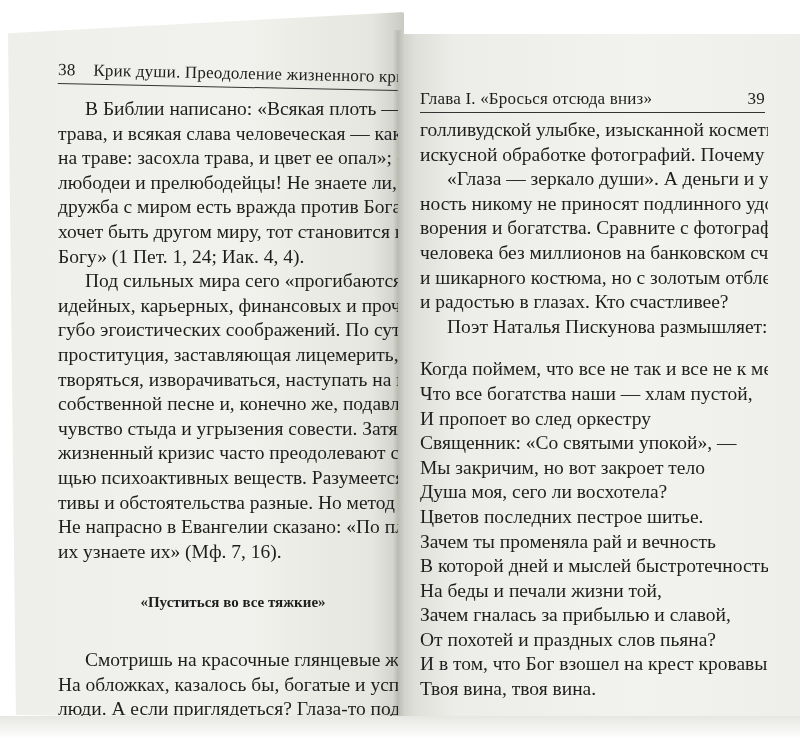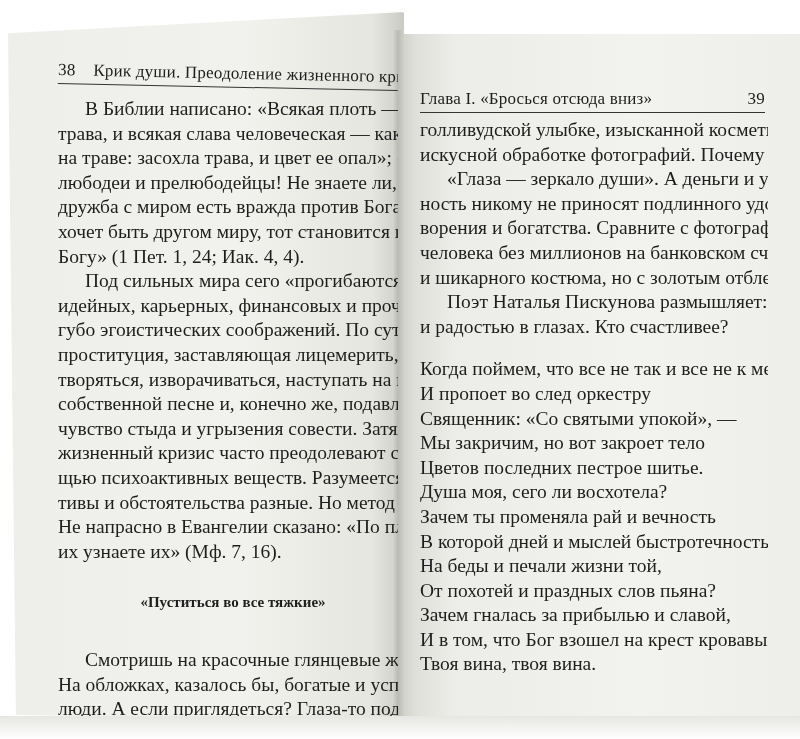--- a/index.html
+++ b/index.html
@@ -103,34 +103,35 @@
 
 <div class="text-block right-body">
   <span class="line justify">голливудской улыбке, изысканной косметике и</span>
   <span class="line">искусной обработке фотографий. Почему так?</span>
 
   <span class="line justify indent">«Глаза — зеркало души». А деньги и успеш-</span>
   <span class="line justify">ность никому не приносят подлинного удовлет-</span>
   <span class="line justify">ворения и богатства. Сравните с фотографией</span>
   <span class="line justify">человека без миллионов на банковском счете</span>
   <span class="line justify">и шикарного костюма, но с золотым отблеском</span>
+  <span class="line">и радостью в глазах. Кто счастливее?</span>
+
   <span class="line indent">Поэт Наталья Пискунова размышляет:</span>
-
-  <span class="line">и радостью в глазах. Кто счастливее?</span>
   <span class="spacer"></span>
 
   <span class="verse">Когда поймем, что все не так и все не к месту,</span>
+  <span class="verse">Что все богатства наши — хлам пустой,</span>
   <span class="verse">И пропоет во след оркестру</span>
   <span class="verse">Священник: «Со святыми упокой», —</span>
   <span class="verse">Мы закричим, но вот закроет тело</span>
+  <span class="verse">Душа моя, сего ли восхотела?</span>
   <span class="verse">Цветов последних пестрое шитье.</span>
-  <span class="verse">Душа моя, сего ли восхотела?</span>
   <span class="verse">Зачем ты променяла рай и вечность</span>
   <span class="verse">В которой дней и мыслей быстротечность</span>
   <span class="verse">На беды и печали жизни той,</span>
+  <span class="verse">Зачем гналась за прибылью и славой,</span>
   <span class="verse">От похотей и праздных слов пьяна?</span>
-  <span class="verse">Зачем гналась за прибылью и славой,</span>
   <span class="verse">И в том, что Бог взошел на крест кровавый,</span>
   <span class="verse">Твоя вина, твоя вина.</span>
 
 </div>
 
 <div class="shadow-bottom"></div>
 
 </body></html>

